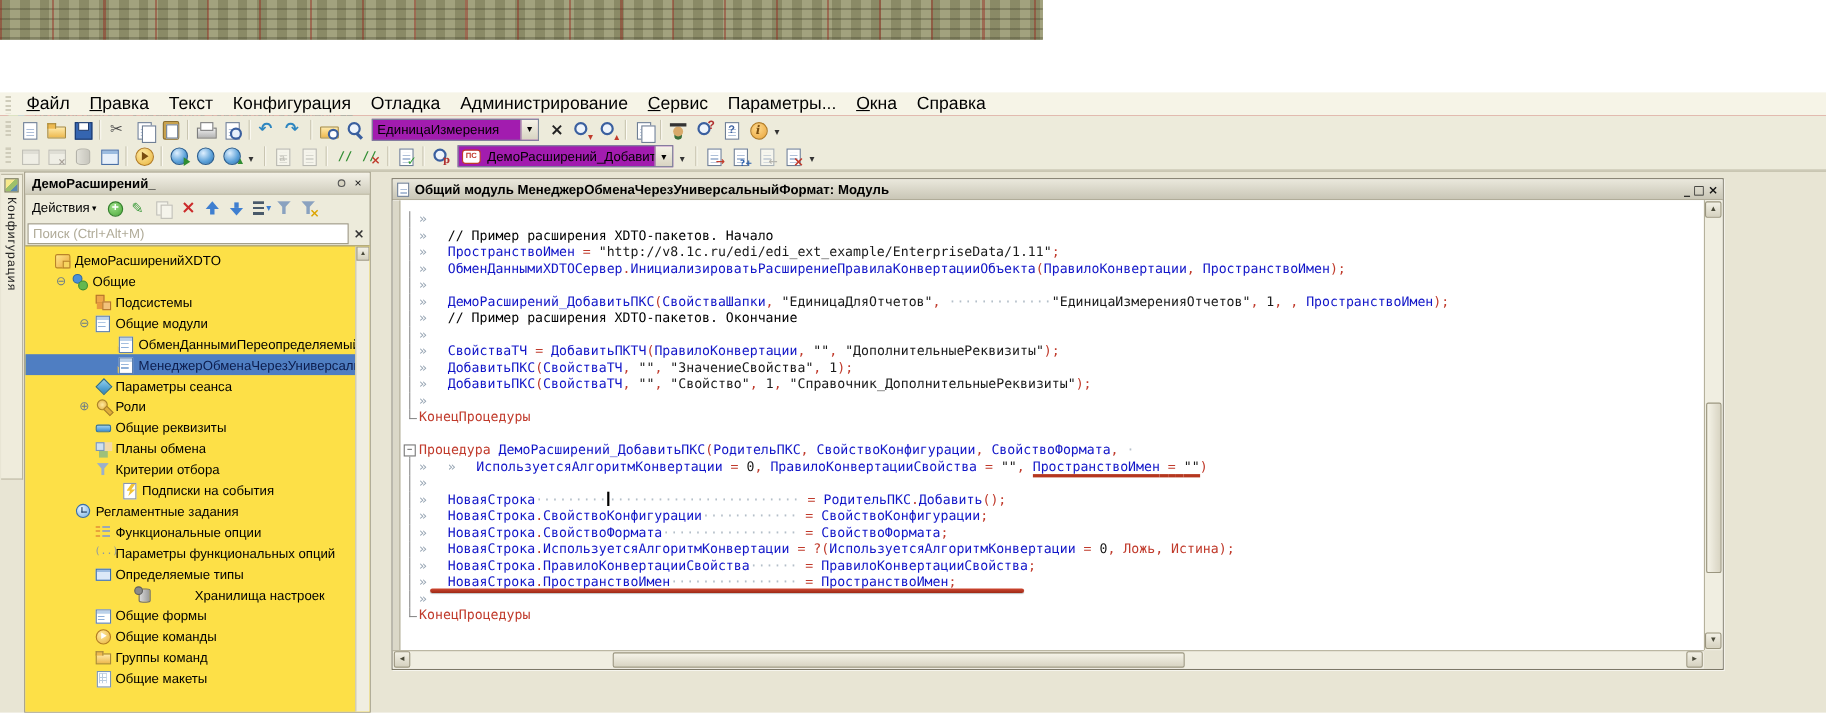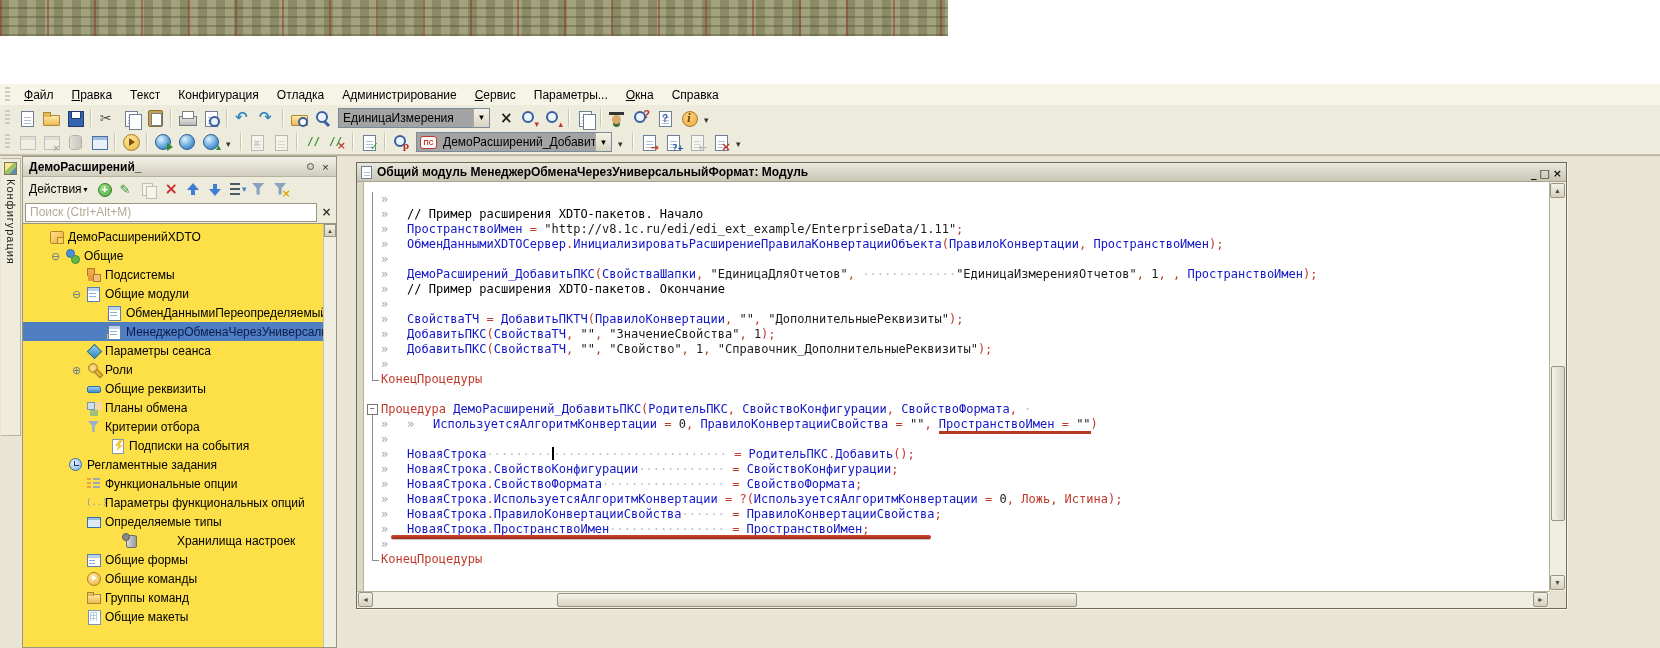--- a/index.html
+++ b/index.html
@@ -16,21 +16,21 @@
   
   #titlebar{position:absolute;left:0;top:57px;width:100%;height:24px;background:#b91c1c;display:flex;align-items:center;padding-left:7px;margin-top:32px;}
   .app-ico{width:16px;height:16px;border:1px solid #8a8a5a;border-radius:2px;margin-right:8px;
     background:linear-gradient(135deg,#f7e98a 0 40%,#9ec06a 40% 70%,#5a8ab0 70%);}
   #titlebar .ttext{font-size:12px;}
 
   
   #menubar{position:absolute;left:0;top:84px;width:100%;height:21px;background:#f6f4e7;display:flex;align-items:center;padding-left:3px;}
   .grip{display:inline-block;width:5px;height:16px;margin:0 5px 0 2px;flex:none;
     background:repeating-linear-gradient(180deg,#cfccba 0 2px,transparent 2px 4px);}
-  .mi{display:inline-block;font-size:12px;padding:2px 9px;cursor:default;}
+  .mi{display:inline-block;font-size:16px;padding:2px 9px;cursor:default;}
   #menubar .mi:nth-of-type(1)::first-letter,
   #menubar .mi:nth-of-type(2)::first-letter,
   #menubar .mi:nth-of-type(7)::first-letter,
   #menubar .mi:nth-of-type(9)::first-letter{text-decoration:underline;}
 
   
   #tb1{position:absolute;left:0;top:105px;width:100%;height:25px;background:#edebdb;display:flex;align-items:center;padding-left:3px;}
   #tb2{position:absolute;left:0;top:130px;width:100%;height:25px;background:#edebdb;border-bottom:1px solid #c6c2ae;display:flex;align-items:center;padding-left:3px;}
   .tbi{position:relative;width:22px;height:22px;margin:0 1px;border-radius:3px;flex:none;}
   .tbi.small{width:12px;}
@@ -92,21 +92,21 @@
   .ic-uncomment-selection::before{content:"//";position:absolute;left:3px;top:4px;font:bold 11px "DejaVu Sans Mono",monospace;color:#2f8d32;}
   .ic-uncomment-selection::after{content:"\00D7";position:absolute;right:2px;bottom:1px;font:bold 11px "DejaVu Sans",sans-serif;color:#c03a2b;}
   .ic-syntax-check-module::after{content:"\2713";position:absolute;right:1px;bottom:0;font:bold 11px "DejaVu Sans",sans-serif;color:#2f9d32;}
   .ic-procedures-functions::after{content:"p";position:absolute;right:3px;bottom:2px;font:bold 9px "DejaVu Serif",serif;color:#b03030;}
   .ic-next-bookmark::after{content:"\2192";position:absolute;right:1px;bottom:0;font:bold 10px "DejaVu Sans",sans-serif;color:#c03a2b;}
   .ic-toggle-bookmark::after{content:"?+";position:absolute;right:0;bottom:0;font:bold 8px "DejaVu Sans",sans-serif;color:#2a5fae;}
   .ic-previous-bookmark{opacity:.55;}
   .ic-previous-bookmark::after{content:"\2190";position:absolute;right:1px;bottom:0;font:bold 10px "DejaVu Sans",sans-serif;color:#8a8a8a;}
   .ic-clear-bookmarks::after{content:"\00D7";position:absolute;right:1px;bottom:-1px;font:bold 12px "DejaVu Sans",sans-serif;color:#c03a2b;}
 
-  .combo{height:20px;background:#a3a3a3;border:1px solid #7a8a99;display:flex;align-items:center;margin:0 3px;flex:none;}
+  .combo{height:20px;background:#a21caf;border:1px solid #7a8a99;display:flex;align-items:center;margin:0 3px;flex:none;}
   .combo .cval{font-size:12px;padding:0 4px;white-space:nowrap;overflow:hidden;flex:1;}
   .combo .cbtn{width:16px;height:100%;background:linear-gradient(#f5f3e8,#d8d4c2);border-left:1px solid #aaa;display:flex;align-items:center;justify-content:center;font-size:8px;flex:none;}
   #tb1 .combo{width:152px;}
   #tb2 .combo{width:196px;}
   .pbadge{width:17px;height:13px;border:1px solid #c0392b;border-radius:3px;color:#c0392b;font:bold 7px/11px "Liberation Sans",sans-serif;text-align:center;margin:0 2px 0 3px;background:#fff;flex:none;}
 
   
   #mdi{position:absolute;left:0;top:155px;right:0;bottom:0;background:#e8e5d4;border-top:1px solid #b5b19c;}
 
   

